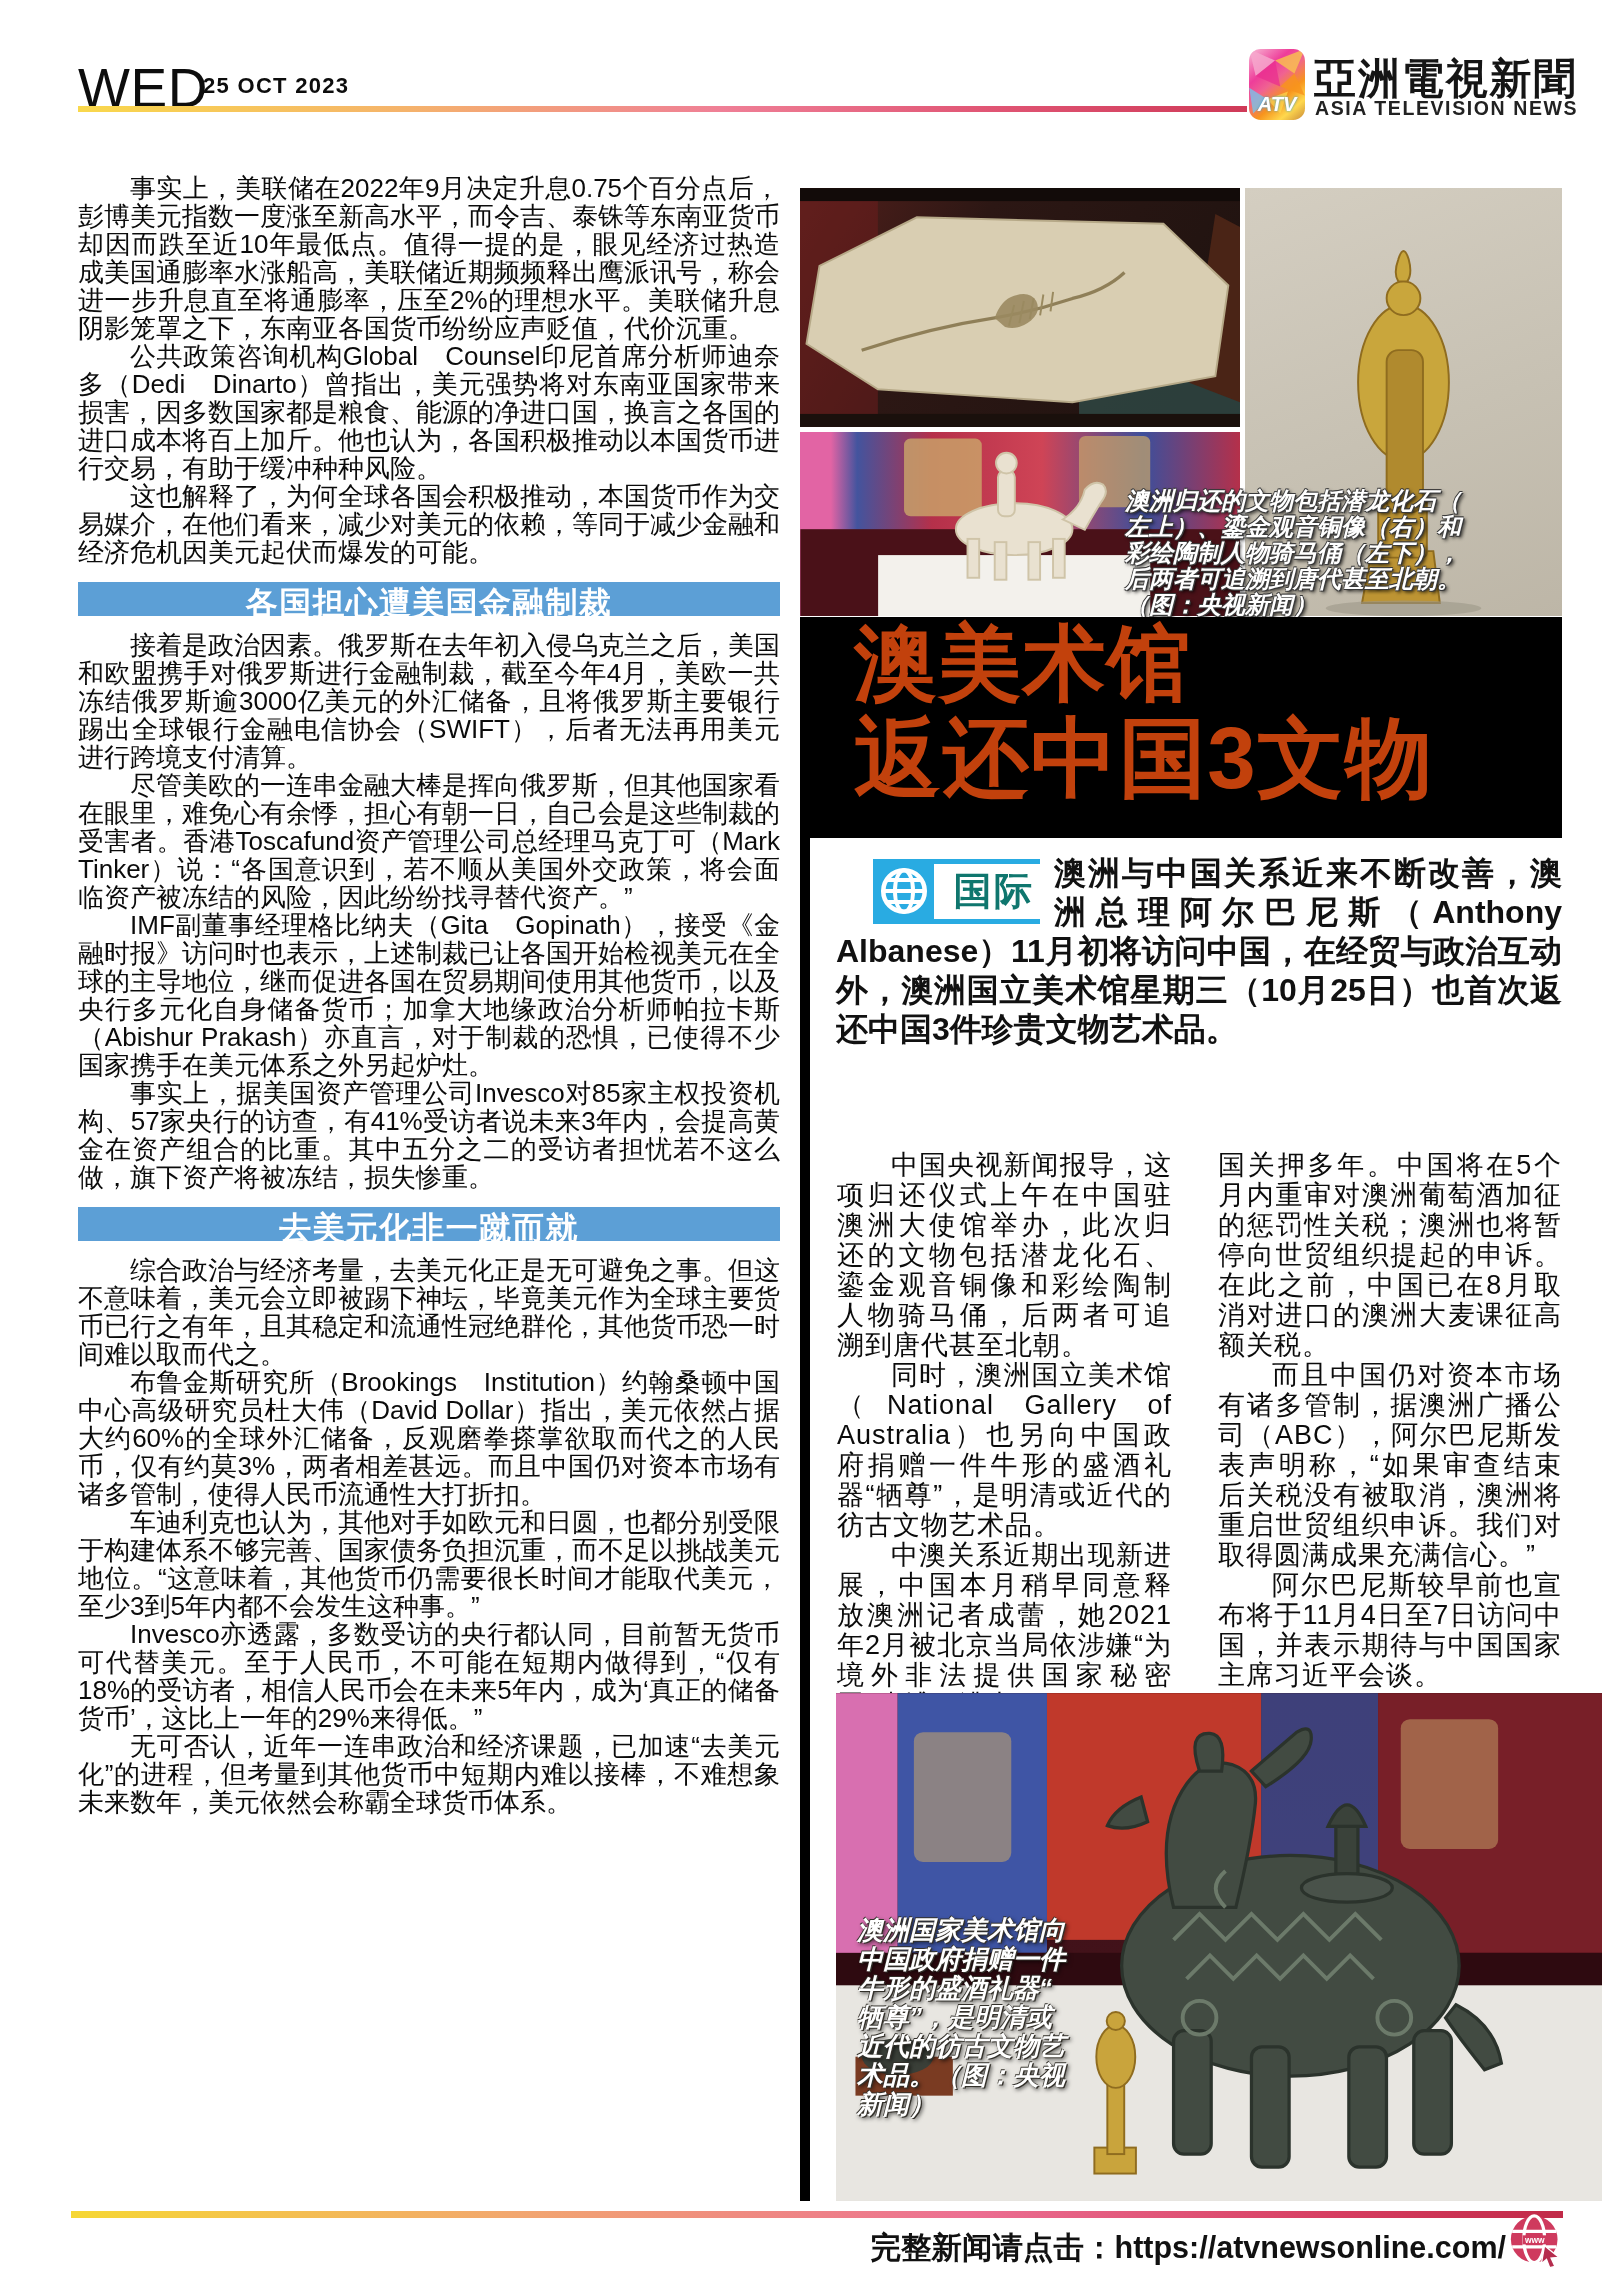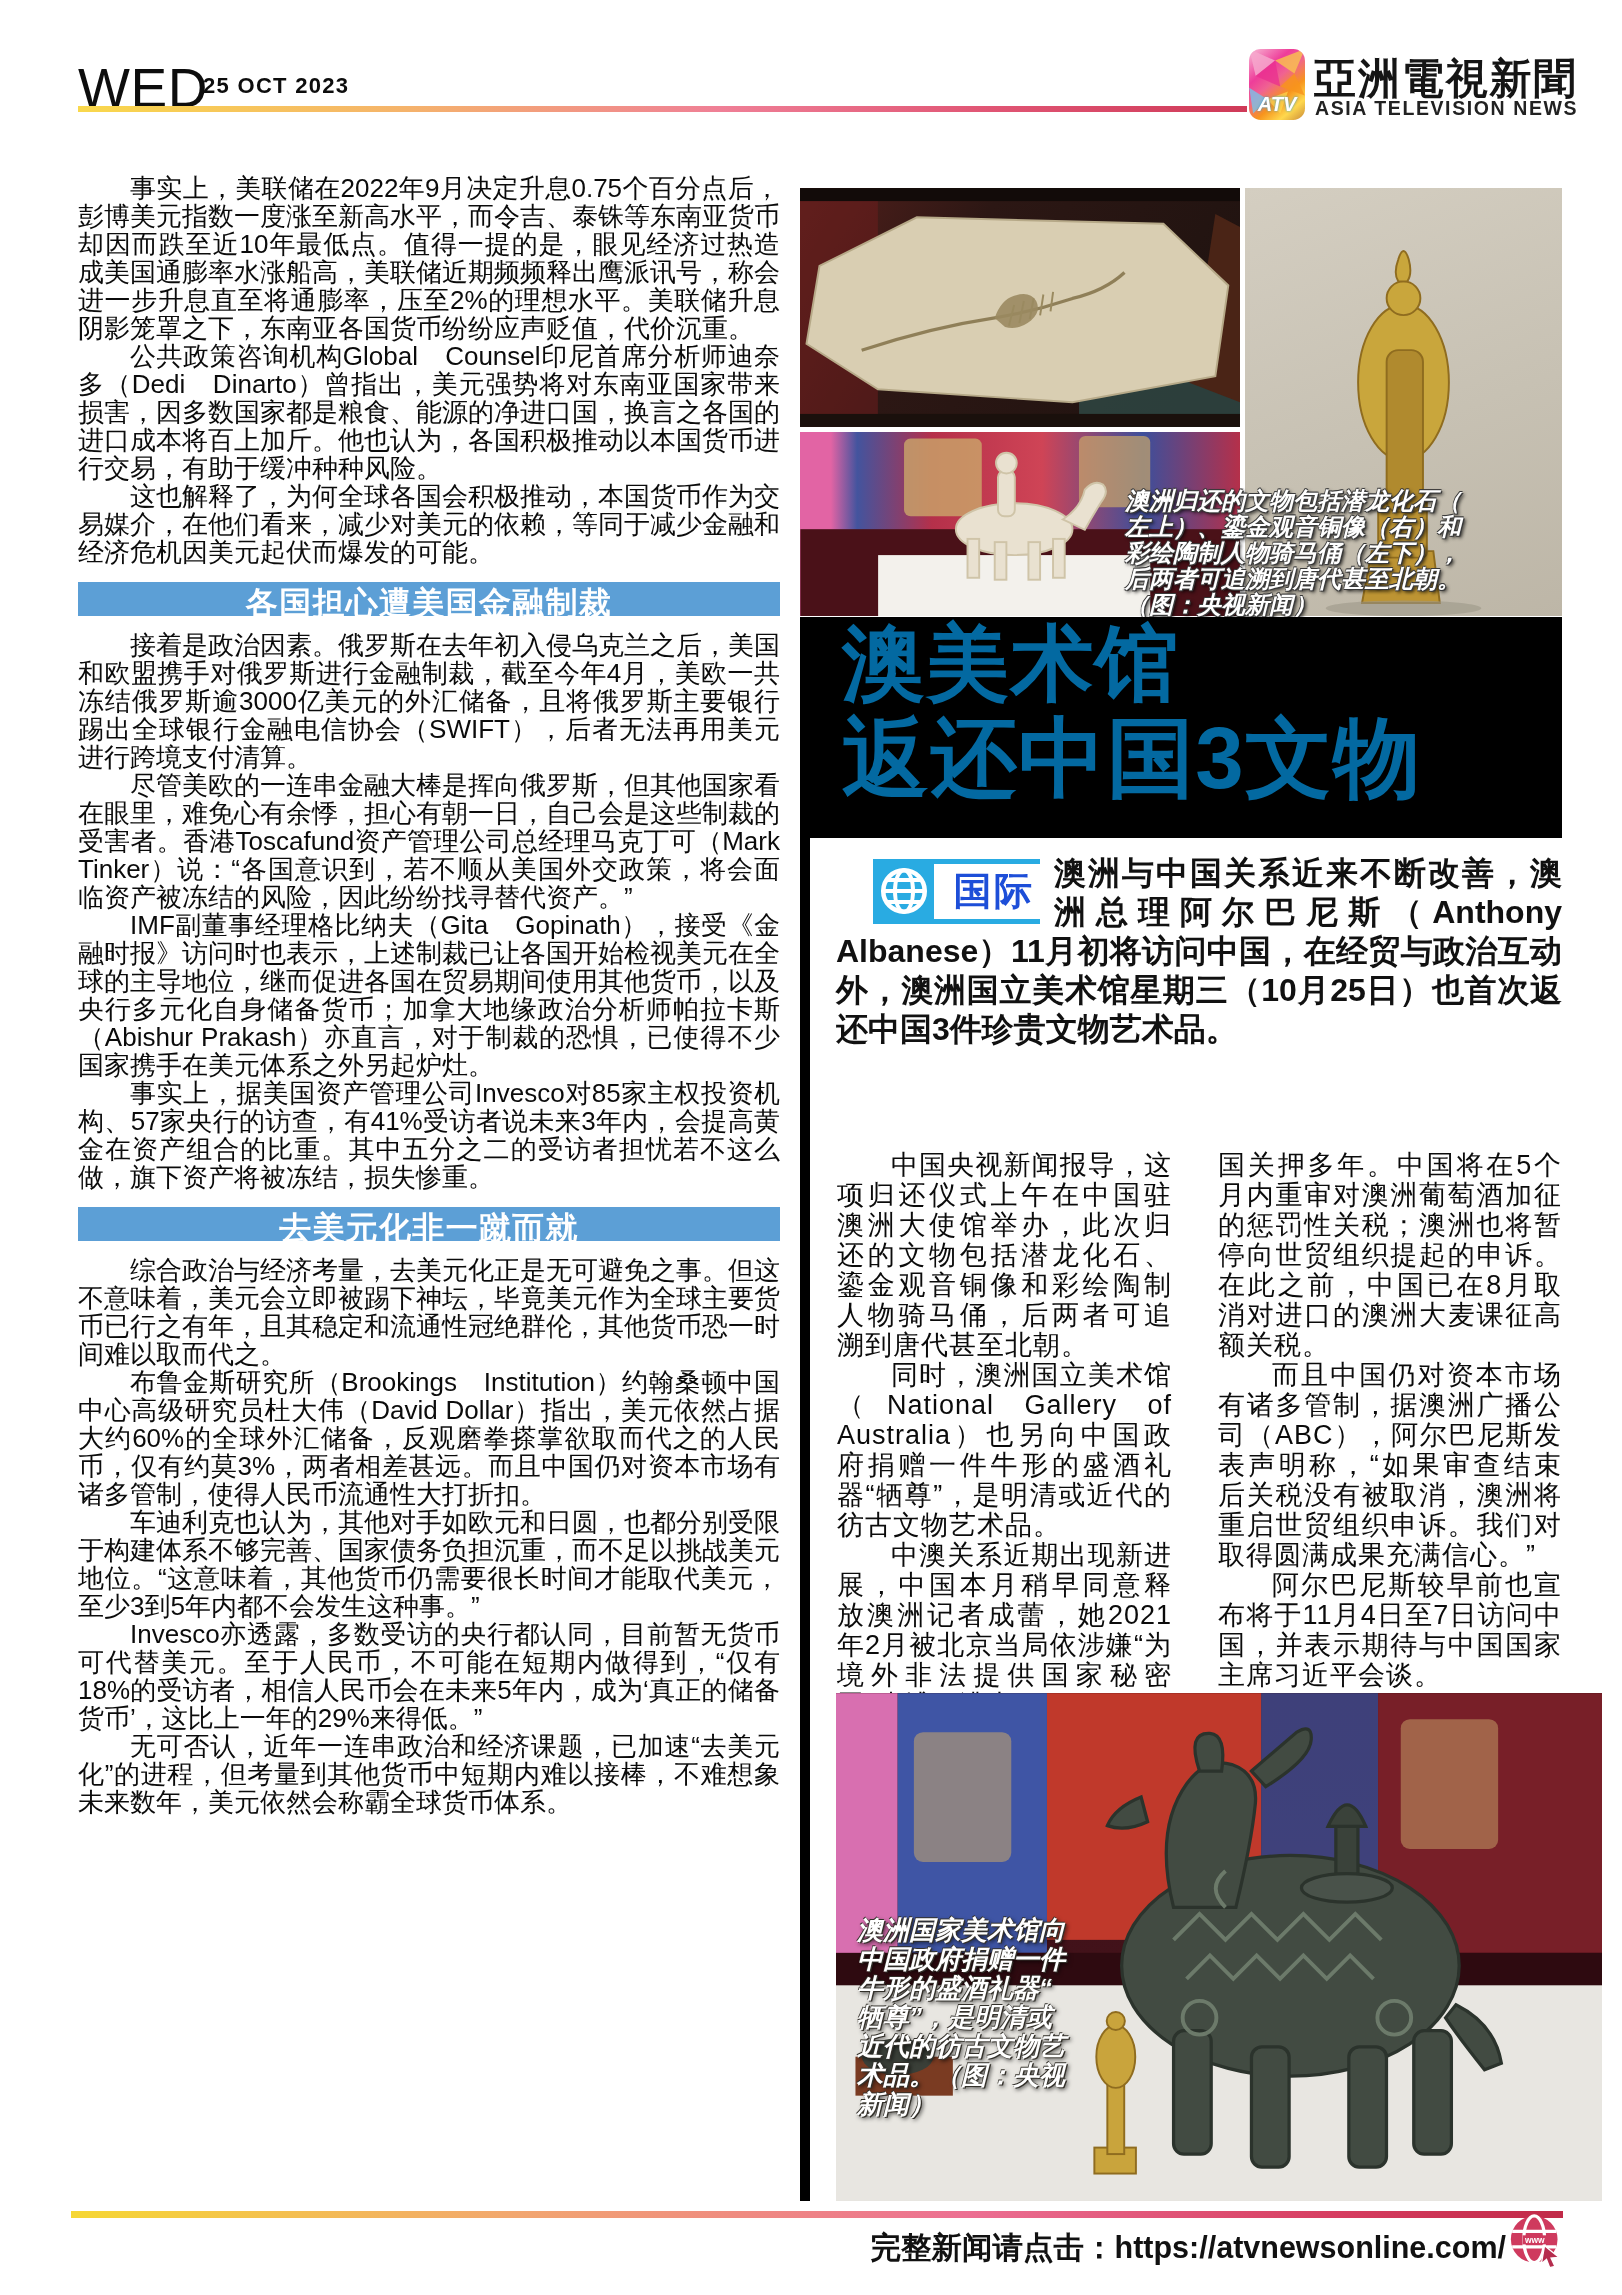--- a/index.html
+++ b/index.html
@@ -30,31 +30,31 @@
   .vrule{position:absolute;left:800px;top:618px;width:10.4px;height:1583px;background:#000;}
   .collage{position:absolute;left:800px;top:188px;width:762px;height:428px;background:#fff;}
   .ph{position:absolute;overflow:hidden;}
   .ph-fossil{left:0;top:0;width:440px;height:239px;background:linear-gradient(120deg,#55201c 0%,#2c1714 35%,#1d120f 100%);}
   .ph-horse{left:0;top:244px;width:440px;height:184px;background:linear-gradient(90deg,#e264a4 0%,#e264a4 7%,#43549e 13%,#b5304a 30%,#cf4456 55%,#3d4f9b 78%,#b5304a 100%);}
   .ph-statue{left:445px;top:0;width:317px;height:428px;background:linear-gradient(160deg,#d4cec1 0%,#c7c1b3 55%,#bdb6a7 100%);}
   .topcap{position:absolute;left:325px;top:300px;width:434px;color:#fff;font-size:24px;line-height:26px;
     font-weight:700;font-style:italic;text-align:left;
     text-shadow:1.3px 1.3px 0 #3a3a3a,-0.6px -0.6px 0 #3a3a3a,0.6px -0.6px 0 #3a3a3a,-0.6px 0.6px 0 #3a3a3a,1.9px 1.9px 3.9px #000;}
   .blackbox{position:absolute;left:800px;top:617px;width:762px;height:221px;background:#000;}
-  .hl{position:absolute;left:42px;color:#0369a1;font-weight:800;letter-spacing:1.3px;
+  .hl{position:absolute;left:54px;color:#c2410c;font-weight:800;letter-spacing:1.3px;
     text-shadow:3.2px 3.2px 0 rgba(0,0,0,0.9);white-space:nowrap;}
   .hl1{top:-7.8px;font-size:83px;}
   .hl2{top:83px;font-size:87px;}
   .introwrap{position:absolute;left:836px;top:854px;width:726px;font-size:32px;line-height:39px;
     font-weight:800;text-align:justify;color:#111;}
   .badge-float{float:left;width:218px;height:77px;}
   .badge{position:absolute;left:37px;top:4.5px;width:167px;height:65px;background:#29abe2;}
   .badge .gwrap{position:absolute;left:6.5px;top:8.4px;}
   .badge .ibox{position:absolute;left:61px;top:5.2px;width:120px;height:55px;background:#ffffff;
-    color:#1d4ed8;font-size:38px;font-weight:800;text-align:center;line-height:55px;letter-spacing:2.6px;}
+    color:#0f766e;font-size:38px;font-weight:800;text-align:center;line-height:55px;letter-spacing:2.6px;}
   .bodycol{position:absolute;top:1150px;font-size:27px;line-height:30px;text-align:justify;
     letter-spacing:1px;color:#0b0b0b;font-weight:500;}
   .bodycol p{margin:0;}
   .bodycol p.ind{text-indent:2em;}
   .col1{left:837px;width:335px;}
   .col2{left:1218px;width:344px;}
   .bullph{position:absolute;left:836px;top:1693px;width:766px;height:508px;overflow:hidden;
     background:linear-gradient(180deg,#3d1016 0%,#42121a 52%,#55202a 56%,#e9e7e2 58%,#e3e1dc 100%);}
   .botcap{position:absolute;left:21px;top:223px;width:292px;color:#fff;font-size:26px;line-height:29px;
     font-weight:700;font-style:italic;

